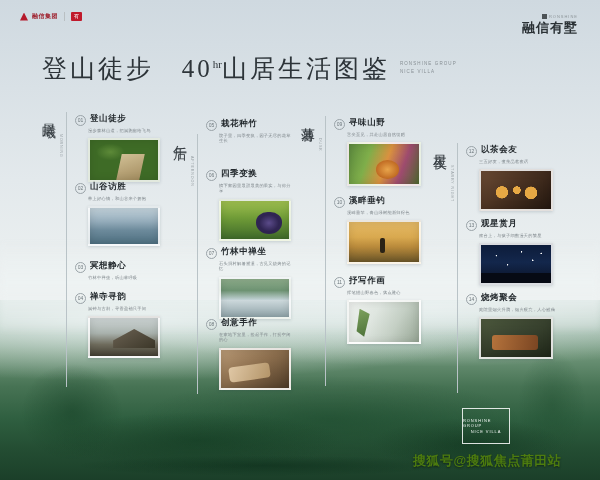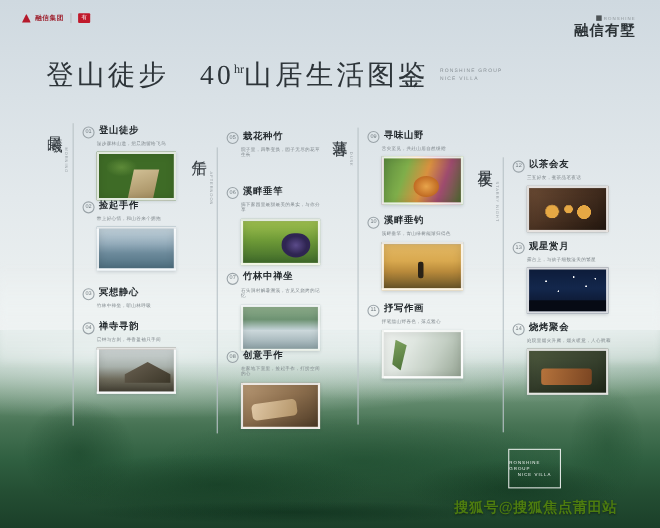--- a/index.html
+++ b/index.html
@@ -235,21 +235,21 @@
         </div>
         <div class="item-body">
           <div class="item-desc">漫步森林山道，把晨跑留给飞鸟</div>
           <div class="photo ph-trail" style="width:68px;height:40px;"></div>
         </div>
       </div>
 
       <div class="item" style="left:75px;top:182px;width:85px;">
         <div class="item-head">
           <span class="bullet">02</span>
-          <span class="item-title">捡起手作</span>
+          <span class="item-title">山谷访胜</span>
         </div>
         <div class="item-body">
           <div class="item-desc">带上好心情，和山谷来个拥抱</div>
           <div class="photo ph-valley" style="width:68px;height:36px;"></div>
         </div>
       </div>
 
       <div class="item" style="left:75px;top:261px;width:85px;">
         <div class="item-head">
           <span class="bullet">03</span>
@@ -285,21 +285,21 @@
           <span class="item-title">栽花种竹</span>
         </div>
         <div class="item-body">
           <div class="item-desc">院子里，四季变换，园子无尽的花草生长</div>
         </div>
       </div>
 
       <div class="item" style="left:206px;top:169px;width:88px;">
         <div class="item-head">
           <span class="bullet">06</span>
-          <span class="item-title">溪畔垂竿</span>
+          <span class="item-title">四季变换</span>
         </div>
         <div class="item-body">
           <div class="item-desc">摘下家园里最甜最美的果实，与你分享</div>
           <div class="photo ph-grape" style="width:68px;height:38px;"></div>
         </div>
       </div>
 
       <div class="item" style="left:206px;top:247px;width:88px;">
         <div class="item-head">
           <span class="bullet">07</span>

